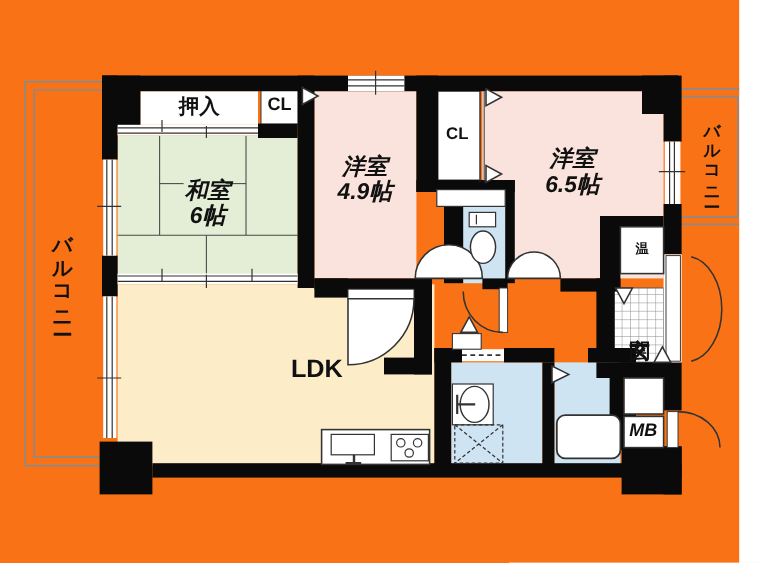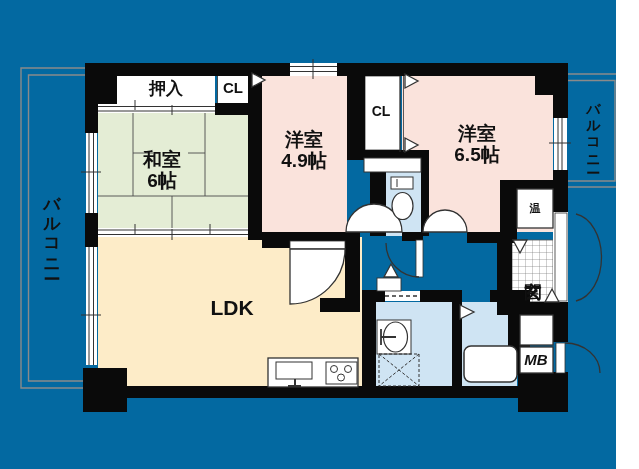--- a/index.html
+++ b/index.html
@@ -1,24 +1,24 @@
 <!DOCTYPE html>
 <html><head>
 <meta charset="utf-8">
 <style>
   html,body{margin:0;padding:0;background:#fff;}
-  #plan{position:relative;width:616px;height:469px;background:#0369a1;overflow:hidden;
+  #plan{position:relative;width:616px;height:469px;background:#f97316;overflow:hidden;
         font-family:"Liberation Sans","DejaVu Sans",sans-serif;color:#111;}
   #plan svg{position:absolute;left:0;top:0;}
   .lbl{position:absolute;transform:translate(-50%,-50%);text-align:center;
        font-weight:bold;line-height:1.12;white-space:nowrap;color:#111;}
   .lbl span{display:block;}
   .vert{writing-mode:vertical-rl;text-orientation:upright;letter-spacing:2px;
         transform:translate(-50%,-50%);}
-  .f19{font-size:19px;} .f21{font-size:21px;} .f17{font-size:17px;}
+  .f19{font-size:19px;font-style:italic;} .f21{font-size:21px;margin-left:32px;} .f17{font-size:17px;}
   .f15{font-size:15px;} .f14{font-size:14px;} .f11{font-size:11px;}
 </style>
 </head>
 <body>
 
 <div id="plan">
 <svg width="639" height="469" viewBox="0 0 639 469">
   <defs>
     <pattern id="hatch" width="7" height="7" patternUnits="userSpaceOnUse">
       <rect width="7" height="7" fill="#fff"></rect>
@@ -163,21 +163,21 @@
       <path d="M379,354 L419,386 M419,354 L379,386"></path>
     </g>
     <rect x="464" y="346" width="53" height="36" rx="7" ry="7" stroke-width="1.5"></rect>
   </g>
 </svg>
 
   <div class="lbl f17" style="left:166px;top:89px;">押入</div>
   <div class="lbl f15" style="left:233px;top:88px;">CL</div>
   <div class="lbl f14" style="left:381px;top:112px;">CL</div>
 
-  <div class="lbl f19" style="left:162px;top:170px;">
+  <div class="lbl f19" style="left:173px;top:170px;">
     <span>和室</span>
     <span>6帖</span>
   </div>
   <div class="lbl f19" style="left:304px;top:150px;">
     <span>洋室</span>
     <span>4.9帖</span>
   </div>
   <div class="lbl f19" style="left:477px;top:144px;">
     <span>洋室</span>
     <span>6.5帖</span>

